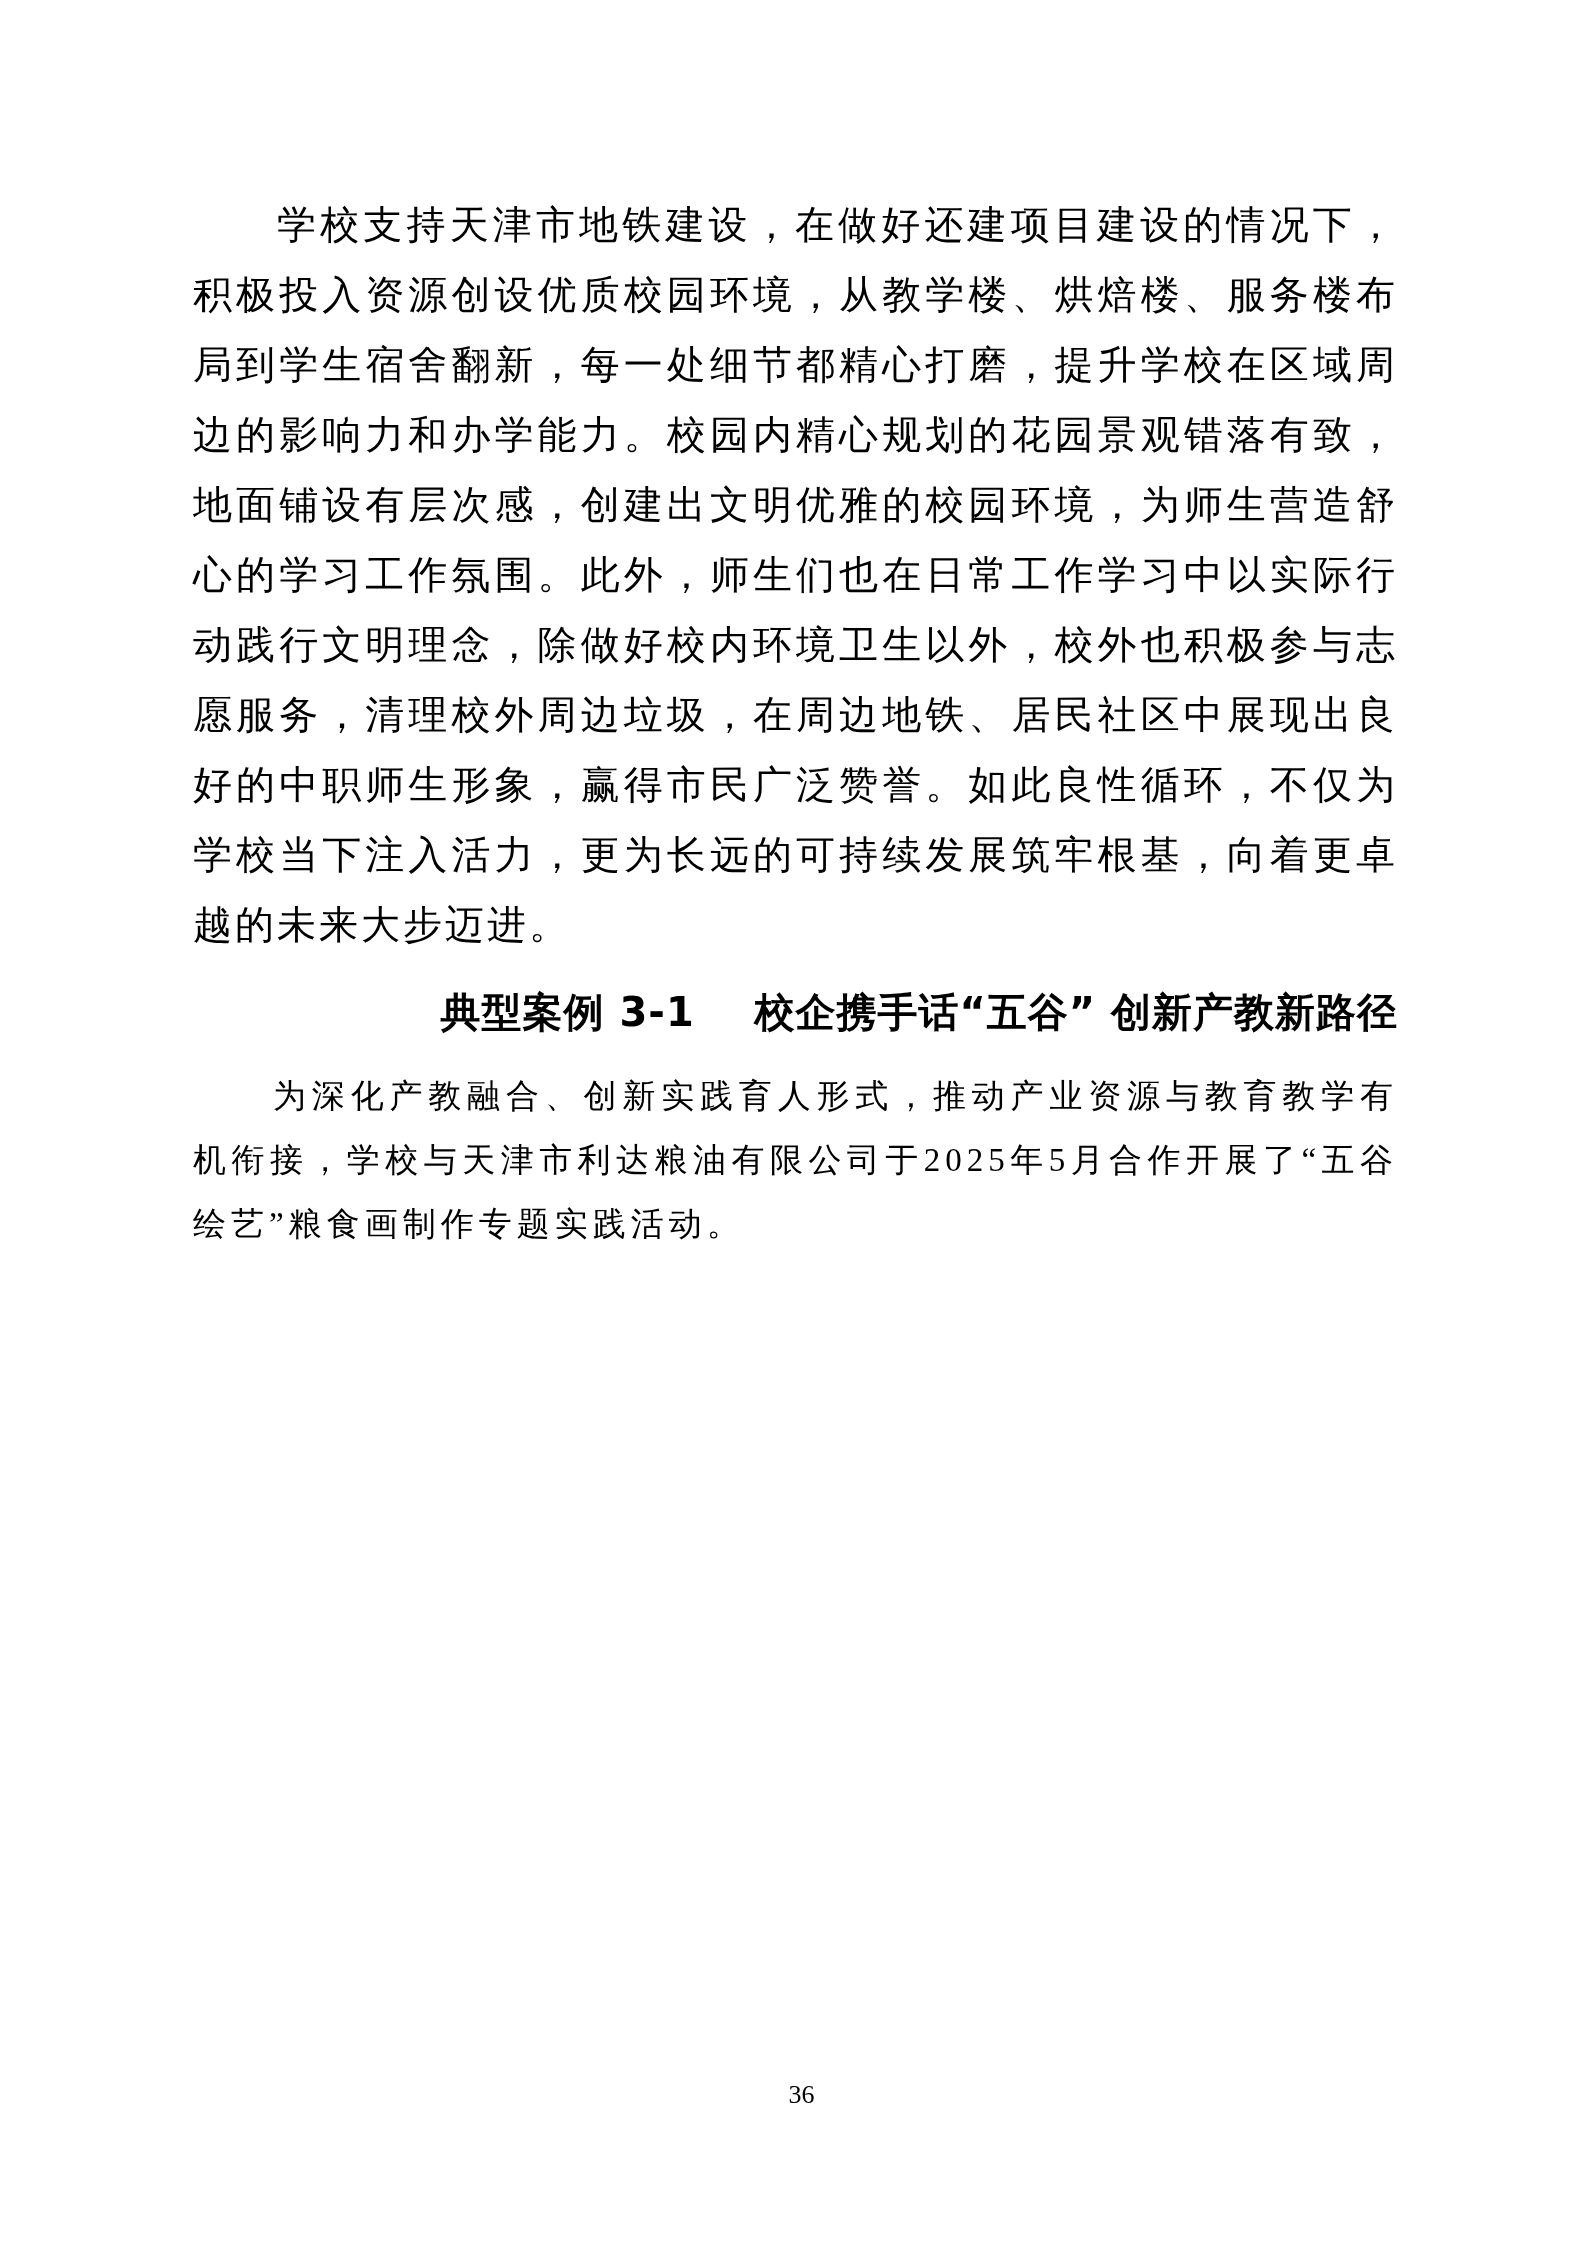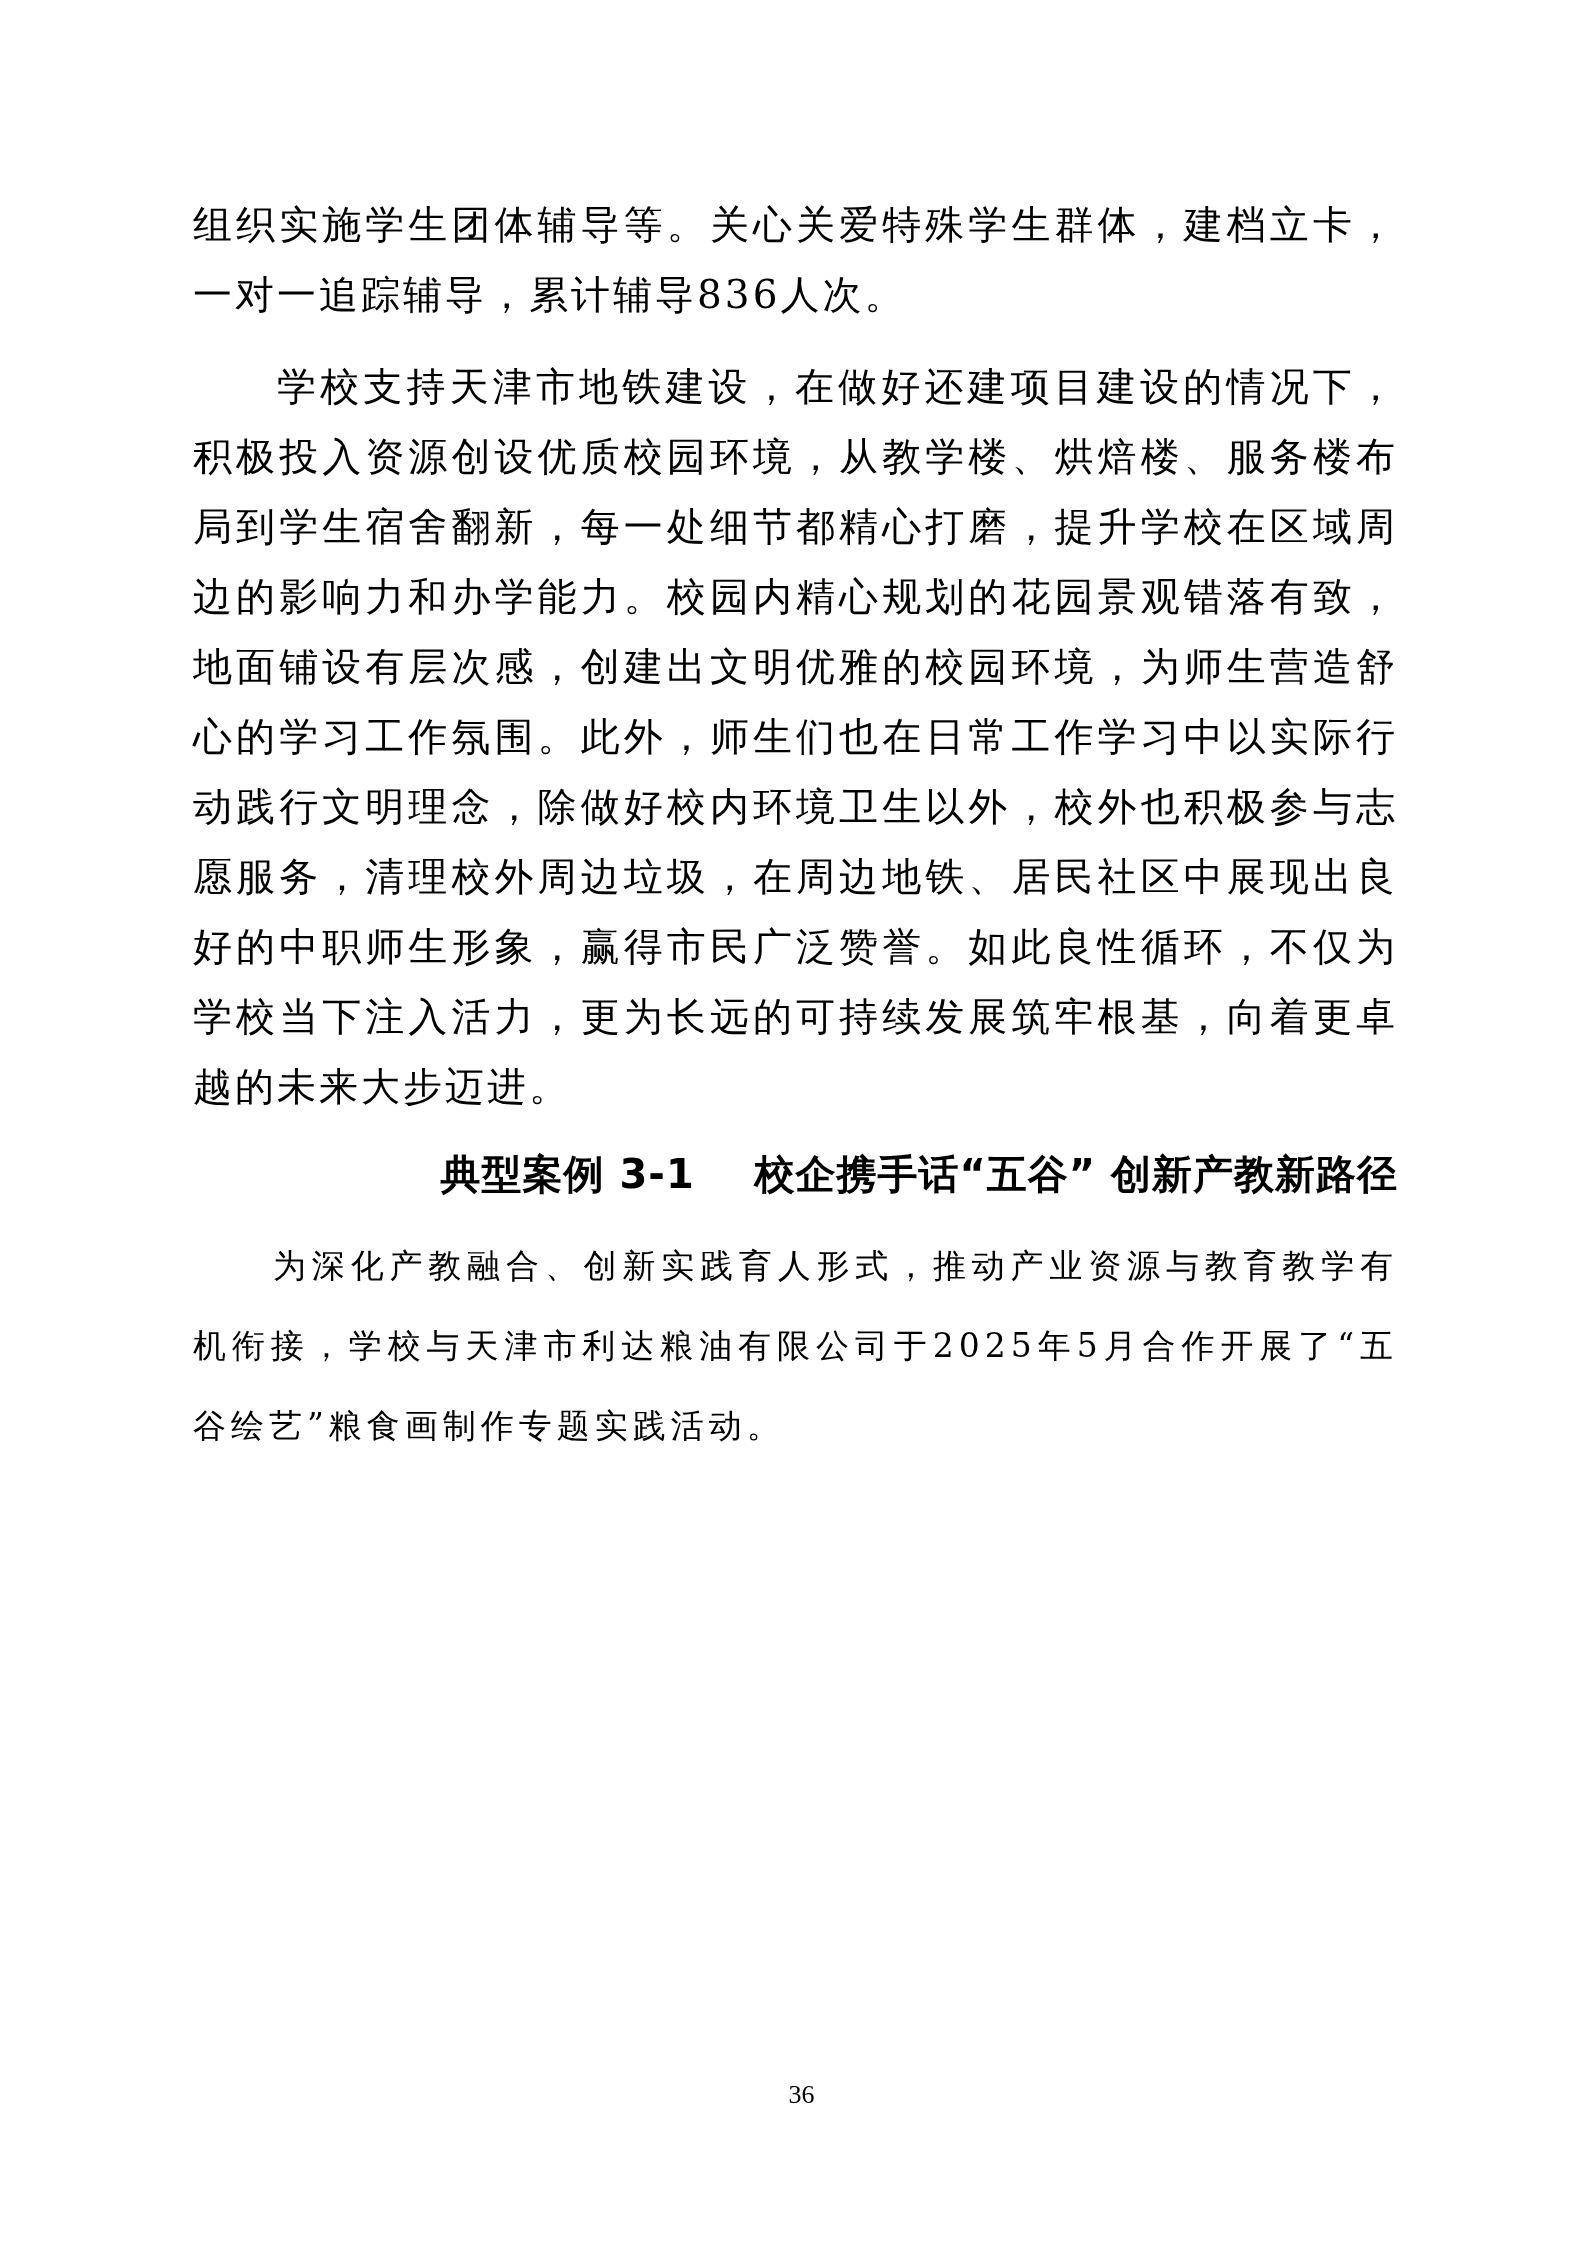--- a/index.html
+++ b/index.html
@@ -23,34 +23,34 @@
     font-family: "DejaVu Sans", "Liberation Sans", sans-serif;
     font-weight: bold;
     font-size: 40px;
     line-height: 60px;
     letter-spacing: 1px;
     white-space: pre;
   }
   .case-para {
     margin: 0 0 8px 0;
     font-size: 33px;
-    line-height: 80px;
+    line-height: 64px;
     text-align: justify;
     letter-spacing: 5px;
     text-indent: 80px;
+    font-family: Liberation Serif, serif;
   }
   .page-number {
     position: absolute; left: 8px; width: 1587px; top: 2080px;
     text-align: center; font-size: 26px;
     font-family: "Liberation Serif", "DejaVu Serif", serif;
   }
 </style>
 </head>
 <body>
 
 <div class="page">
-  <p class="para">组织实施学生团体辅导等。关心关爱特殊学生群体，建档立卡，一对一追踪辅导，累计辅导836人次。</p>
   <p class="para indent">学校支持天津市地铁建设，在做好还建项目建设的情况下，积极投入资源创设优质校园环境，从教学楼、烘焙楼、服务楼布局到学生宿舍翻新，每一处细节都精心打磨，提升学校在区域周边的影响力和办学能力。校园内精心规划的花园景观错落有致，地面铺设有层次感，创建出文明优雅的校园环境，为师生营造舒心的学习工作氛围。此外，师生们也在日常工作学习中以实际行动践行文明理念，除做好校内环境卫生以外，校外也积极参与志愿服务，清理校外周边垃圾，在周边地铁、居民社区中展现出良好的中职师生形象，赢得市民广泛赞誉。如此良性循环，不仅为学校当下注入活力，更为长远的可持续发展筑牢根基，向着更卓越的未来大步迈进。</p>
   <div class="case-title">典型案例 3-1    校企携手话“五谷” 创新产教新路径</div>
   <p class="case-para">为深化产教融合、创新实践育人形式，推动产业资源与教育教学有机衔接，学校与天津市利达粮油有限公司于2025年5月合作开展了“五谷绘艺”粮食画制作专题实践活动。</p>
 </div>
 
 <div class="page-number">36</div>
 
 </body></html>

